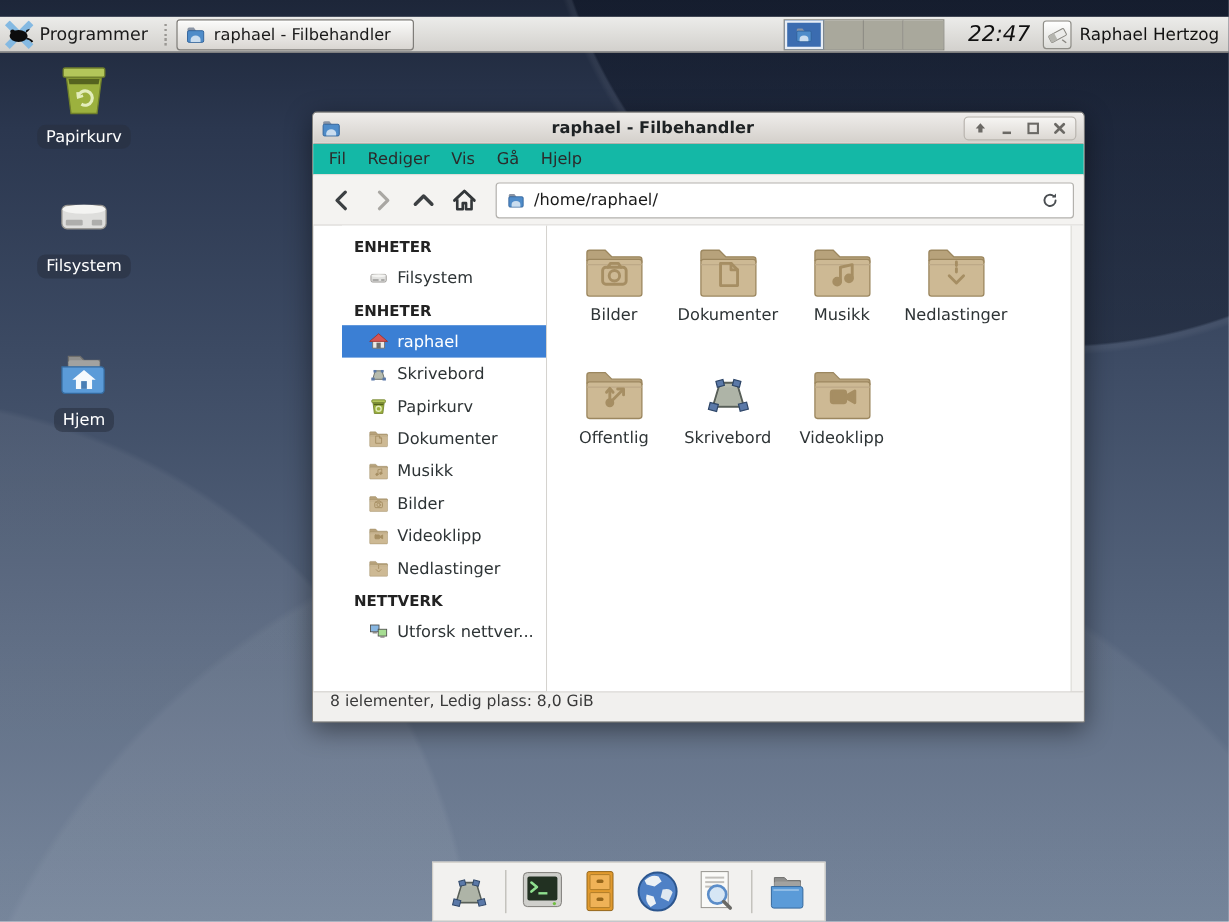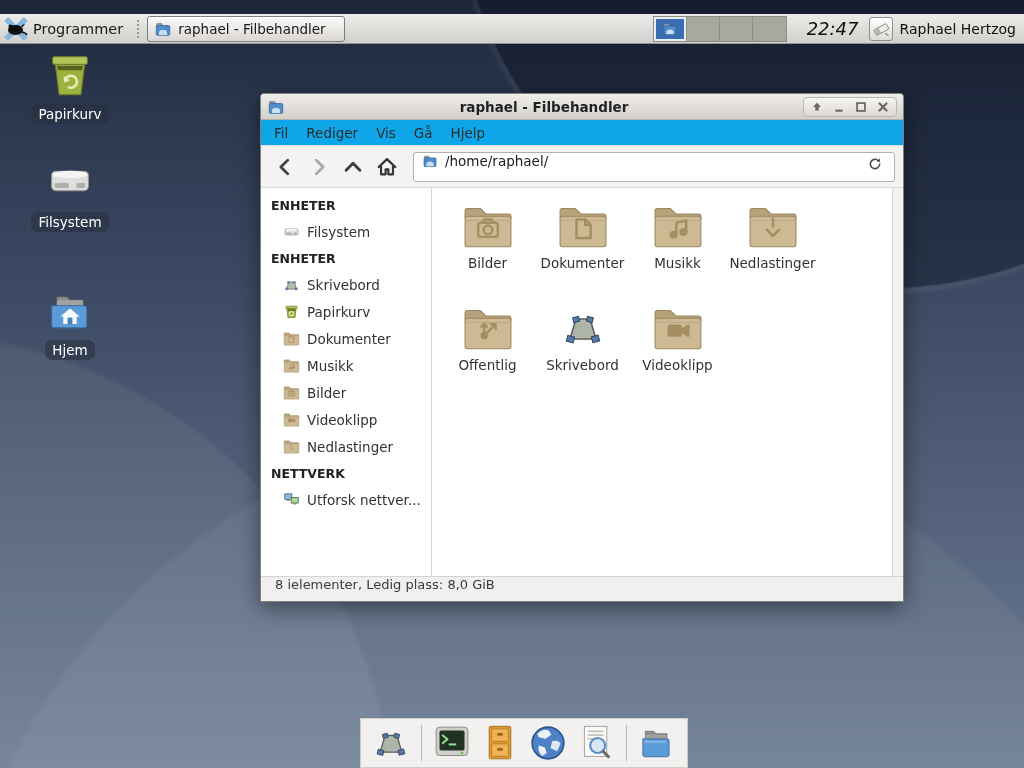--- a/index.html
+++ b/index.html
@@ -60,36 +60,36 @@
     box-shadow:0 6px 22px rgba(0,0,0,.45); display:flex; flex-direction:column; z-index:20; }
   .titlebar { height:26px; background:linear-gradient(#efedeb,#d4d0cb); border-bottom:1px solid #b4b0aa;
     border-radius:4px 4px 0 0; display:flex; align-items:center; padding:0 6px; }
   .titlebar .ic { width:18px; height:18px; flex:none; }
   .title-text { flex:1; text-align:center; font-weight:bold; font-size:13.5px; color:#1e2224; }
   .win-controls { display:flex; gap:2px; background:linear-gradient(#f6f5f3,#dcd8d3);
     border:1px solid #b9b5af; border-radius:4px; padding:0 3px; height:20px; align-items:center; }
   .win-btn { width:20px; height:18px; display:flex; align-items:center; justify-content:center; }
   .win-btn svg { width:14px; height:14px; }
 
-  .menubar { height:26px; background:#0ea5e9; border-bottom:1px solid #e0deda;
+  .menubar { height:26px; background:#14b8a6; border-bottom:1px solid #e0deda;
     display:flex; align-items:center; padding:0 4px; }
   .menubar .mi { padding:3px 9px; font-size:13.5px; color:#2b2b2b; border-radius:2px; }
 
   .toolbar { height:42px; background:#f4f3f1; border-bottom:1px solid #dddbd7;
     display:flex; align-items:center; gap:2px; padding:0 8px; }
   .tool-btn { width:32px; height:30px; display:flex; align-items:center; justify-content:center; border-radius:3px; }
   .tool-btn svg { width:22px; height:22px; }
   .pathbar { flex:1; height:30px; margin-left:8px; background:#fff; border:1px solid #b3b1ad;
-    border-radius:3px; display:flex; padding:0 8px; gap:7px; }
+    border-radius:3px; display:flex; align-items:center; padding:0 8px; gap:7px; }
   .pathbar .ic { width:16px; height:16px; flex:none; }
   .path-text { flex:1; font-size:13.5px; color:#1a1a1a; }
   .reload-btn { width:22px; height:22px; display:flex; align-items:center; justify-content:center; }
   .reload-btn svg { width:16px; height:16px; }
 
-  .content { flex:1; display:flex; min-height:0; }
+  .content { flex:1; display:flex; min-height:0;padding-left:24px; }
   .sidebar { width:171px; background:#fff; border-right:1px solid #d5d3cf; padding-top:4px; overflow:hidden; }
   .sb-header { padding:6px 10px 5px; font-weight:bold; font-size:12.5px; color:#222; }
   .sb-item { display:flex; align-items:center; gap:7px; height:27px; padding-left:22px; font-size:13.5px; }
   .sb-item .ic { width:17px; height:17px; flex:none; }
   .sb-item.selected { background:#3b7fd4; color:#fff; }
 
   .mainarea { flex:1; background:#fff; position:relative; display:flex; flex-wrap:wrap;
     align-content:flex-start; padding:10px 0 0 8px; }
   .file-item { width:95px; height:100px; display:flex; flex-direction:column; align-items:center; margin-bottom:2px; }
   .file-item .big { width:54px; height:48px; margin-top:4px; }
@@ -280,20 +280,28 @@
         <div class="sb-item">
       <span class="ic ic-slot"><svg viewBox="0 0 24 24" width="100%" height="100%">
               <rect x="3" y="8" width="18" height="9" rx="2" fill="#e2e2e0" stroke="#8f8d89"></rect>
               <ellipse cx="12" cy="9.5" rx="8.5" ry="1.8" fill="#f4f4f2"></ellipse>
               <rect x="5" y="13.5" width="7" height="2.2" fill="#a8a8a6"></rect>
               <rect x="15" y="13.5" width="4" height="2.2" fill="#a8a8a6"></rect>
             </svg></span>
       <span>Filsystem</span>
     </div>
         <div class="sb-header">ENHETER</div>
+        <div class="sb-item selected">
+      <span class="ic ic-slot"><svg viewBox="0 0 24 24" width="100%" height="100%">
+              <path d="M12 3.5L22 12h-3v8H5v-8H2z" fill="#ece9e4" stroke="#6e6a64"></path>
+              <path d="M12 3L22.5 12h-21z" fill="#d85454" stroke="#9c3030"></path>
+              <rect x="9.5" y="13.5" width="5" height="6.5" fill="#6d6d6b"></rect>
+            </svg></span>
+      <span>raphael</span>
+    </div>
         <div class="sb-item">
       <span class="ic ic-slot"><svg viewBox="0 0 24 24" width="100%" height="100%">
               <path d="M5 18.5L8 8.5h8l3 10z" fill="#b6bbae" stroke="#585f58"></path>
               <g fill="#5b79a8">
                 <rect x="6" y="7.5" width="3.4" height="3"></rect>
                 <rect x="14.6" y="7.5" width="3.4" height="3"></rect>
                 <rect x="3.4" y="16.5" width="4" height="3.4"></rect>
                 <rect x="16.6" y="16.5" width="4" height="3.4"></rect>
               </g>
             </svg></span>

